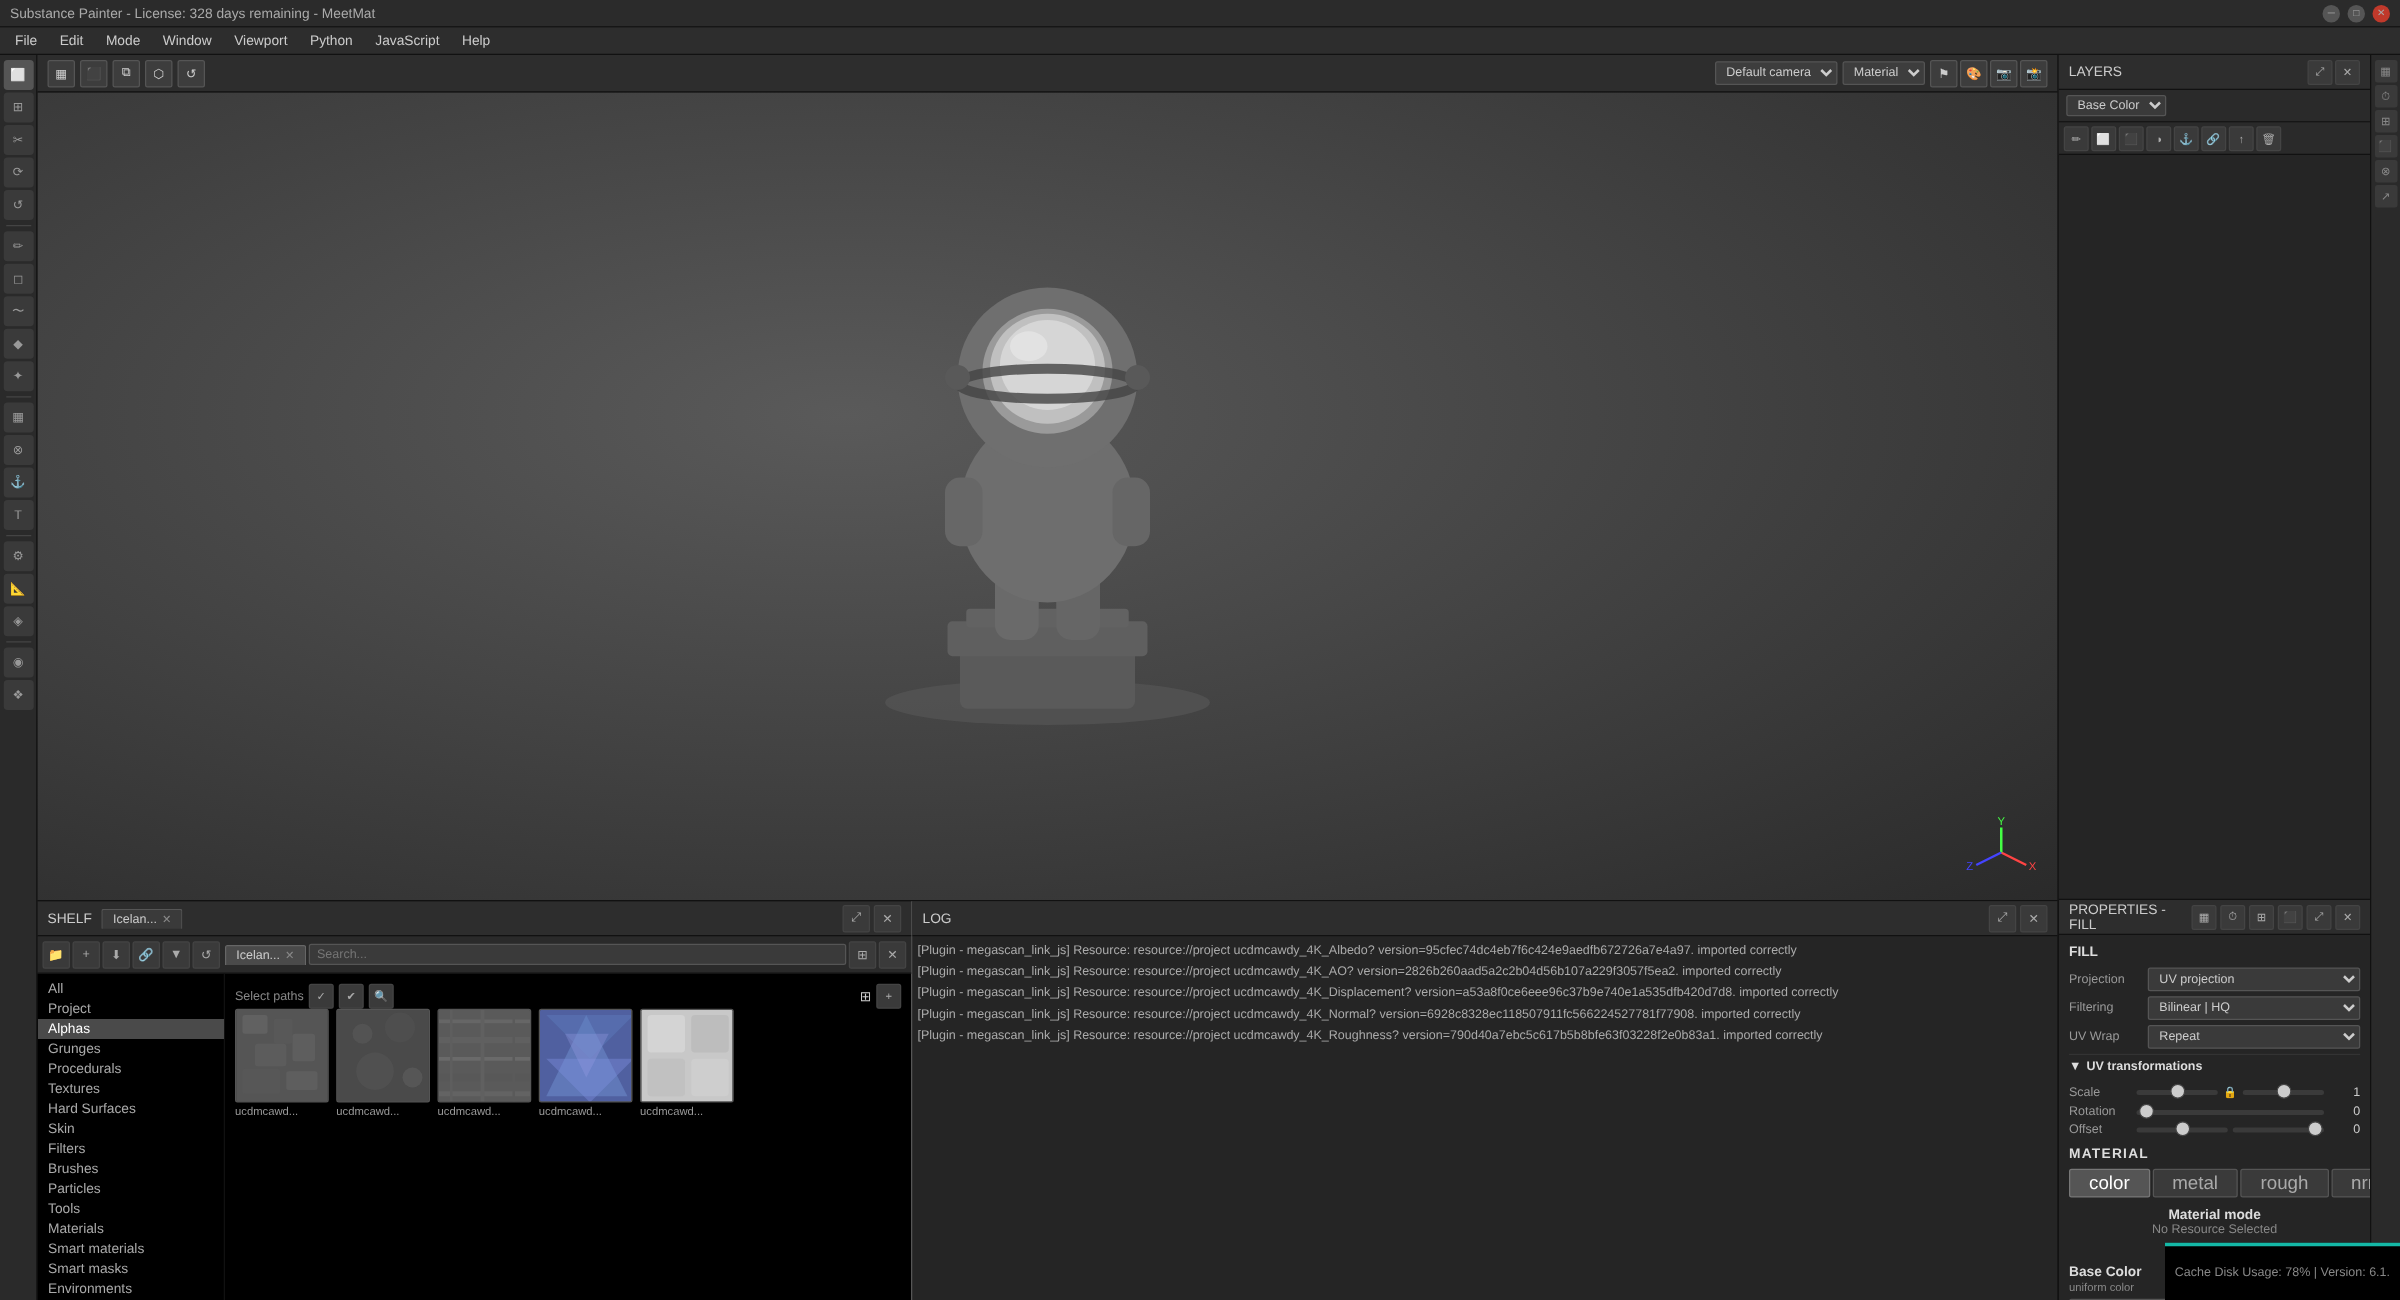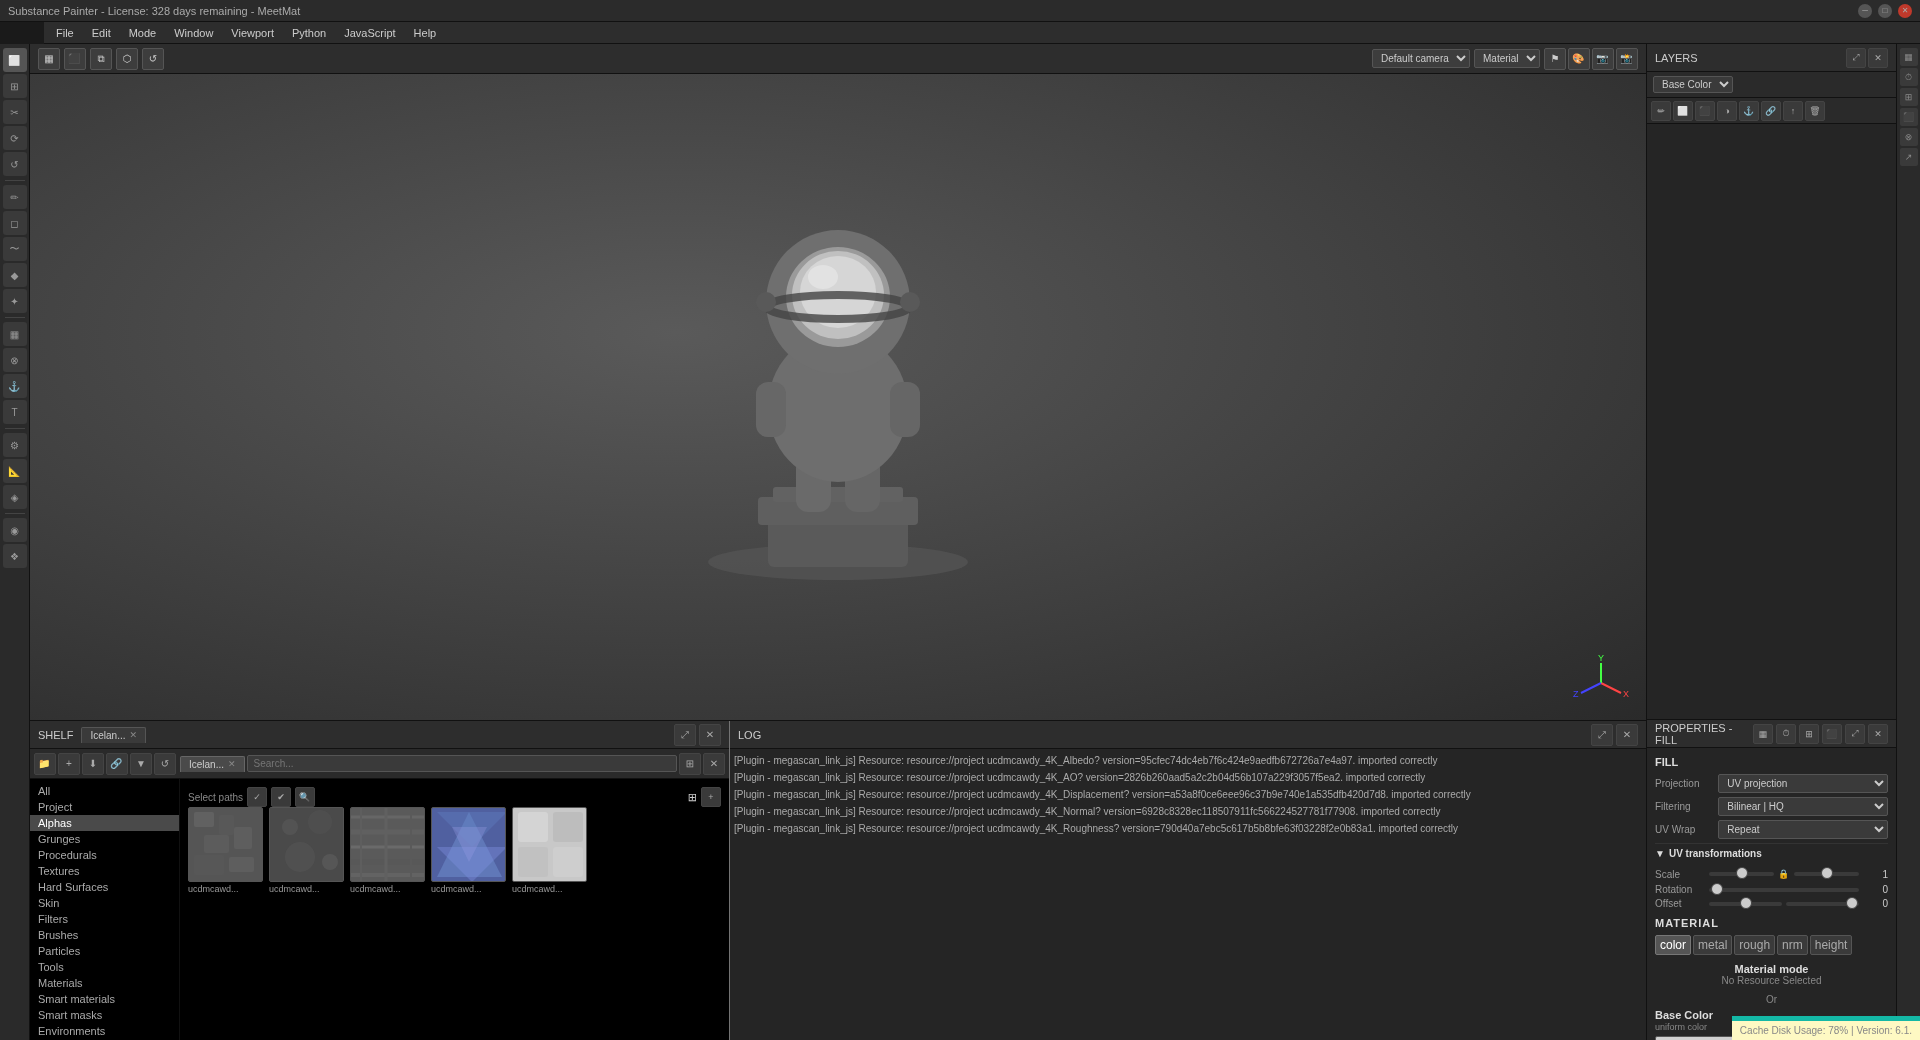--- a/index.html
+++ b/index.html
@@ -6,21 +6,21 @@
     body { background: #1a1a1a; color: #ccc; font-family: Arial, sans-serif; font-size: 11px; width: 1920px; height: 1040px; overflow: hidden; }
 
     
     #title-bar { background: #2b2b2b; height: 22px; display: flex; align-items: center; padding: 0 8px; border-bottom: 1px solid #111; }
     #title-bar span { color: #aaa; font-size: 11px; }
     #title-bar .win-controls { margin-left: auto; display: flex; gap: 6px; }
     #title-bar .win-btn { width: 14px; height: 14px; background: #555; border-radius: 50%; cursor: pointer; display: flex; align-items: center; justify-content: center; font-size: 8px; color: #aaa; }
     #title-bar .win-btn.close { background: #c0392b; }
 
     
-    #menu-bar { background: #2d2d2d; height: 22px; display: flex; align-items: center; padding: 0 4px; border-bottom: 1px solid #111; gap: 2px; margin-left: 44px; }
+    #menu-bar { background: #2d2d2d; height: 22px; display: flex; align-items: center; padding: 0 4px; border-bottom: 1px solid #111; gap: 2px; }
     .menu-item { padding: 2px 8px; color: #ccc; cursor: pointer; font-size: 11px; border-radius: 2px; }
 
     
     #main-layout { display: flex; height: calc(1040px - 44px); }
 
     
     #left-toolbar { width: 30px; background: #2a2a2a; border-right: 1px solid #111; display: flex; flex-direction: column; align-items: center; padding: 4px 0; gap: 2px; }
     .tool-btn { width: 24px; height: 24px; background: #3a3a3a; border-radius: 3px; display: flex; align-items: center; justify-content: center; cursor: pointer; color: #999; font-size: 10px; }
     .tool-btn.active { background: #555; color: #fff; }
     .tool-separator { width: 20px; height: 1px; background: #444; margin: 2px 0; }
@@ -94,21 +94,21 @@
     .prop-section-title { color: #ddd; font-size: 11px; font-weight: bold; margin-bottom: 6px; }
     .prop-row { display: flex; align-items: center; margin-bottom: 4px; gap: 6px; }
     .prop-label { color: #999; font-size: 10px; width: 80px; }
     .prop-select { background: #3a3a3a; border: 1px solid #555; color: #ccc; font-size: 10px; padding: 2px 4px; border-radius: 2px; width: 100%; cursor: pointer; }
     .section-toggle { color: #ddd; font-size: 10px; font-weight: bold; cursor: pointer; display: flex; align-items: center; gap: 4px; padding: 4px 0; border-top: 1px solid #333; margin: 4px 0; }
     
     
     .material-section { margin-top: 8px; }
     .material-title { color: #ddd; font-weight: bold; font-size: 11px; margin-bottom: 6px; letter-spacing: 1px; }
     .mat-tabs { display: flex; gap: 2px; margin-bottom: 8px; }
-    .mat-tab { padding: 2px 4px; background: #3a3a3a; border: 1px solid #555; border-radius: 2px; cursor: pointer; font-size: 12px; color: #aaa; text-align: center; }
+    .mat-tab { padding: 2px 15px; background: #3a3a3a; border: 1px solid #555; border-radius: 2px; cursor: pointer; font-size: 15px; color: #aaa; text-align: center; }
     .mat-tab.active { background: #555; color: #fff; border-color: #777; }
     .mat-mode-row { text-align: center; margin-bottom: 8px; }
     .mat-mode-label { font-size: 11px; font-weight: bold; color: #ddd; }
     .mat-mode-sub { font-size: 10px; color: #888; }
     .mat-or { text-align: center; color: #888; font-size: 10px; margin: 4px 0; }
     
     .mat-channel { margin-bottom: 8px; }
     .mat-channel-title { font-size: 11px; font-weight: bold; color: #ddd; margin-bottom: 1px; }
     .mat-channel-sub { font-size: 9px; color: #888; margin-bottom: 4px; }
     .color-bar { height: 20px; width: 100%; border-radius: 2px; border: 1px solid #555; cursor: pointer; }
@@ -127,21 +127,21 @@
 
     
     #right-iconbar { width: 24px; background: #2a2a2a; border-left: 1px solid #111; display: flex; flex-direction: column; align-items: center; padding: 4px 0; gap: 2px; }
     .right-icon-btn { width: 18px; height: 18px; background: #3a3a3a; border-radius: 2px; display: flex; align-items: center; justify-content: center; cursor: pointer; color: #888; font-size: 9px; }
 
     
     .shelf-tab { background: #3a3a3a; border: 1px solid #555; border-bottom: none; padding: 2px 8px; font-size: 10px; color: #ccc; border-radius: 2px 2px 0 0; cursor: pointer; display: flex; align-items: center; gap: 4px; }
     .shelf-tab .tab-close { color: #888; font-size: 9px; cursor: pointer; }
 
     
-    #cache-bar { position: fixed; bottom: 0; right: 0; background: #fef9c3; color: #888; font-size: 10px; padding: 4px 8px; border-top: 5px solid #14b8a6; }
+    #cache-bar { position: fixed; bottom: 0; right: 0; background: #000000; color: #888; font-size: 10px; padding: 16px 8px; border-top: 3px solid #14b8a6; }
     .norm-select { background: #3a3a3a; border: 1px solid #555; color: #ccc; font-size: 9px; padding: 1px 3px; border-radius: 2px; cursor: pointer; }
     .opacity-input { width: 35px; background: #3a3a3a; border: 1px solid #555; color: #ccc; font-size: 9px; padding: 1px 3px; border-radius: 2px; text-align: right; }
   </style>
 </head>
 <body>
 
 <div id="title-bar">
   <span>Substance Painter - License: 328 days remaining - MeetMat</span>
   <div class="win-controls">
     <div class="win-btn">─</div>

